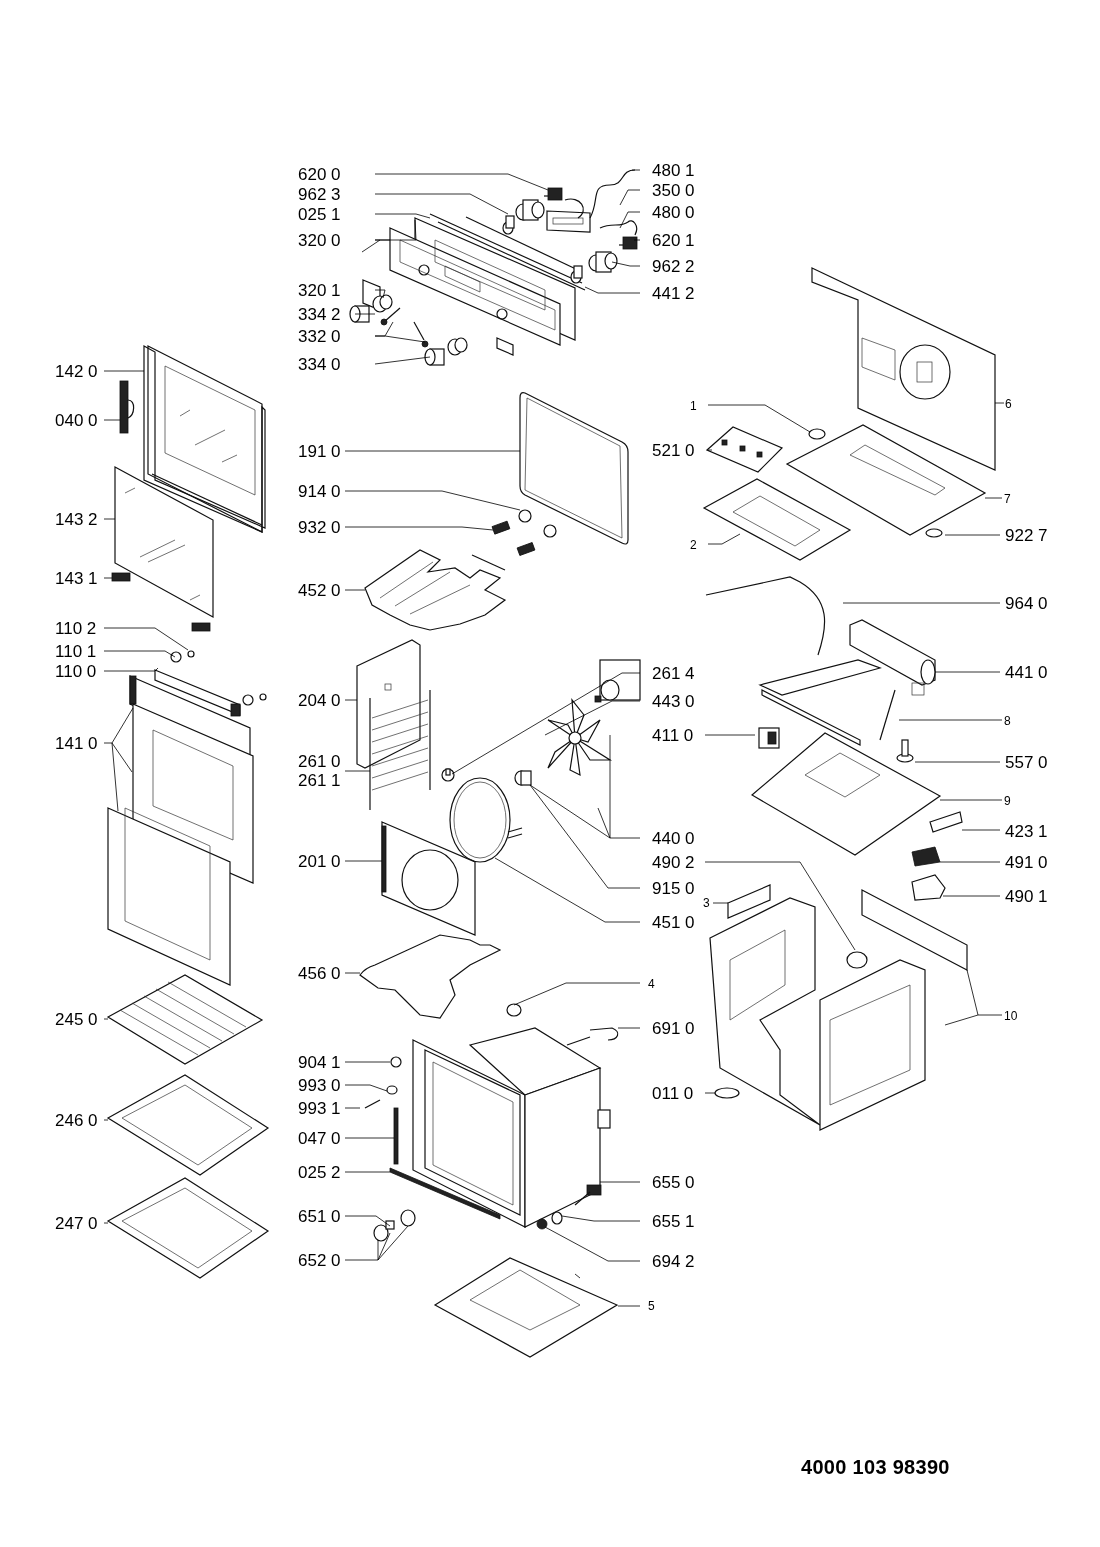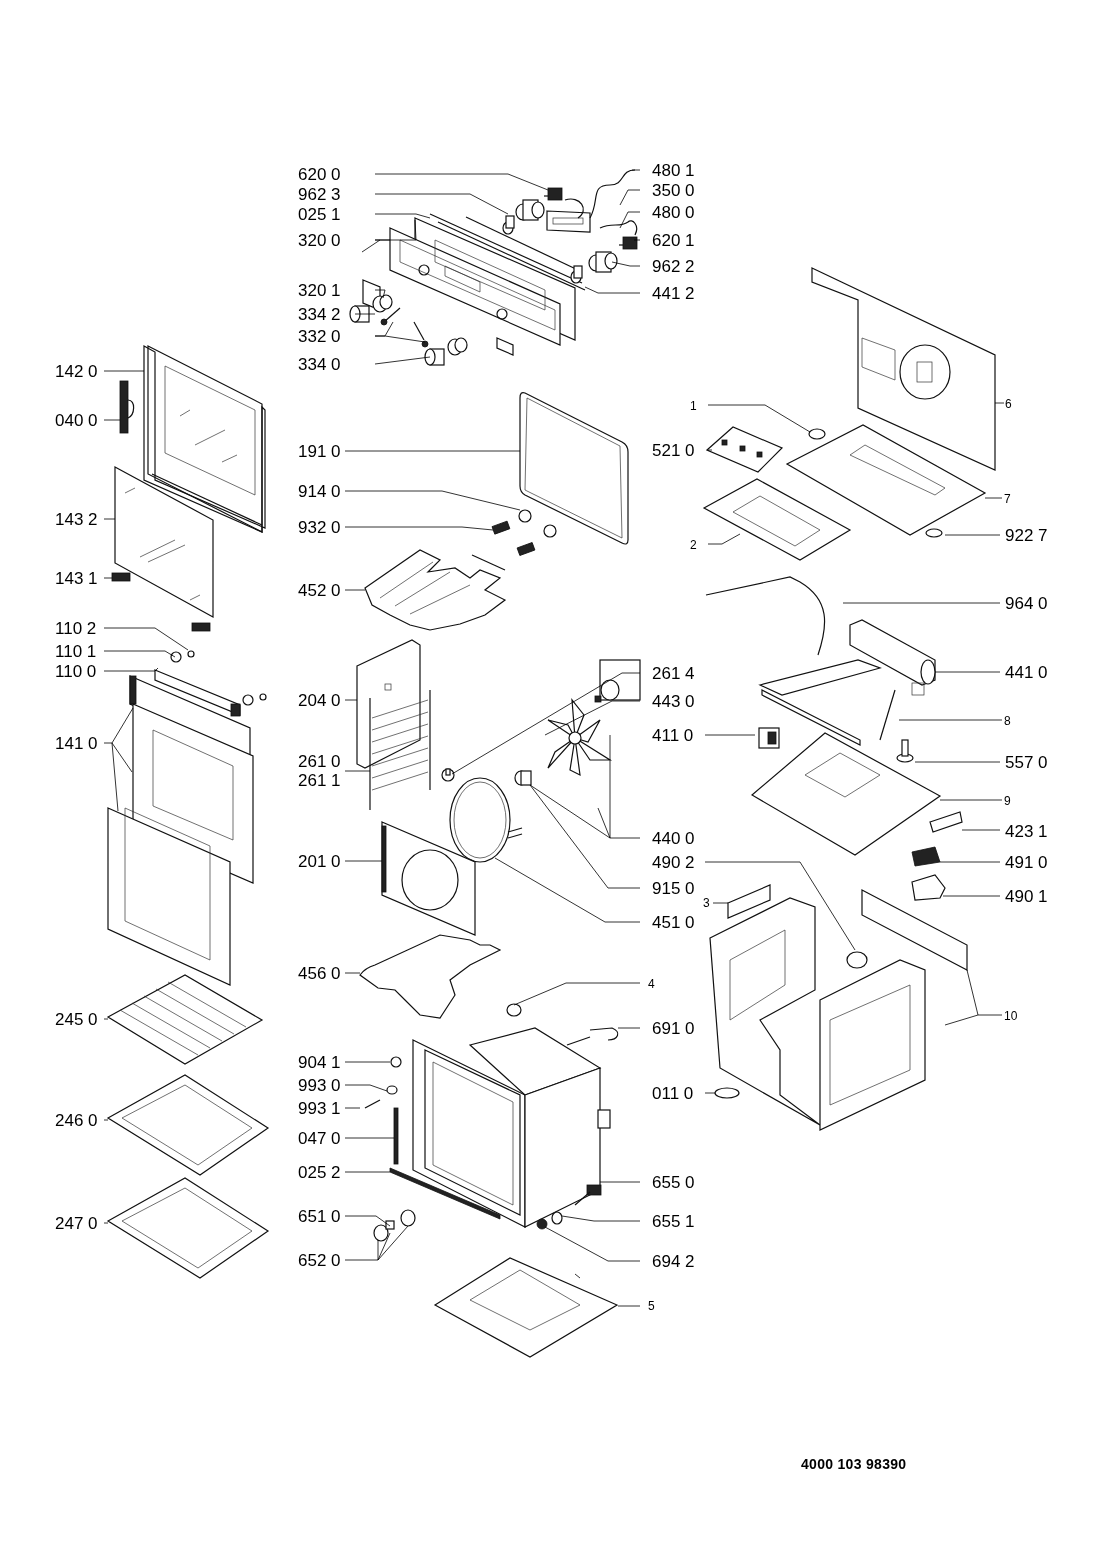--- a/index.html
+++ b/index.html
@@ -5,21 +5,21 @@
   html,body{margin:0;padding:0;background:#fff;}
   body{width:1100px;height:1547px;position:relative;overflow:hidden;font-family:"Liberation Sans",sans-serif;color:#000;}
   #diagram{position:absolute;left:0;top:0;width:1100px;height:1547px;}
   .lbl{font-family:"Liberation Sans",sans-serif;font-size:17px;fill:#000;}
   .lbl-sm{font-family:"Liberation Sans",sans-serif;font-size:12px;fill:#000;}
   .leader{stroke:#000;stroke-width:0.8;fill:none;}
   .part{stroke:#111;stroke-width:1.2;fill:none;}
   .partf{stroke:#111;stroke-width:1.2;fill:#fff;}
   .thin{stroke:#333;stroke-width:0.7;fill:none;}
   .dark{fill:#222;stroke:#111;stroke-width:0.8;}
-  #doc-number{position:absolute;left:801px;top:1456px;font-family:"Liberation Sans",sans-serif;font-weight:bold;font-size:14px;letter-spacing:0.3px;}
+  #doc-number{position:absolute;left:801px;top:1456px;font-family:"Liberation Sans",sans-serif;font-weight:bold;font-size:20px;letter-spacing:0.3px;}
 </style>
 </head>
 <body>
 
 <svg id="diagram" width="1100" height="1547" viewBox="0 0 1100 1547" xmlns="http://www.w3.org/2000/svg">
 
   <g>
 
     <g>
       <polygon class="partf" points="415,218 575,288 575,340 415,270"></polygon>

